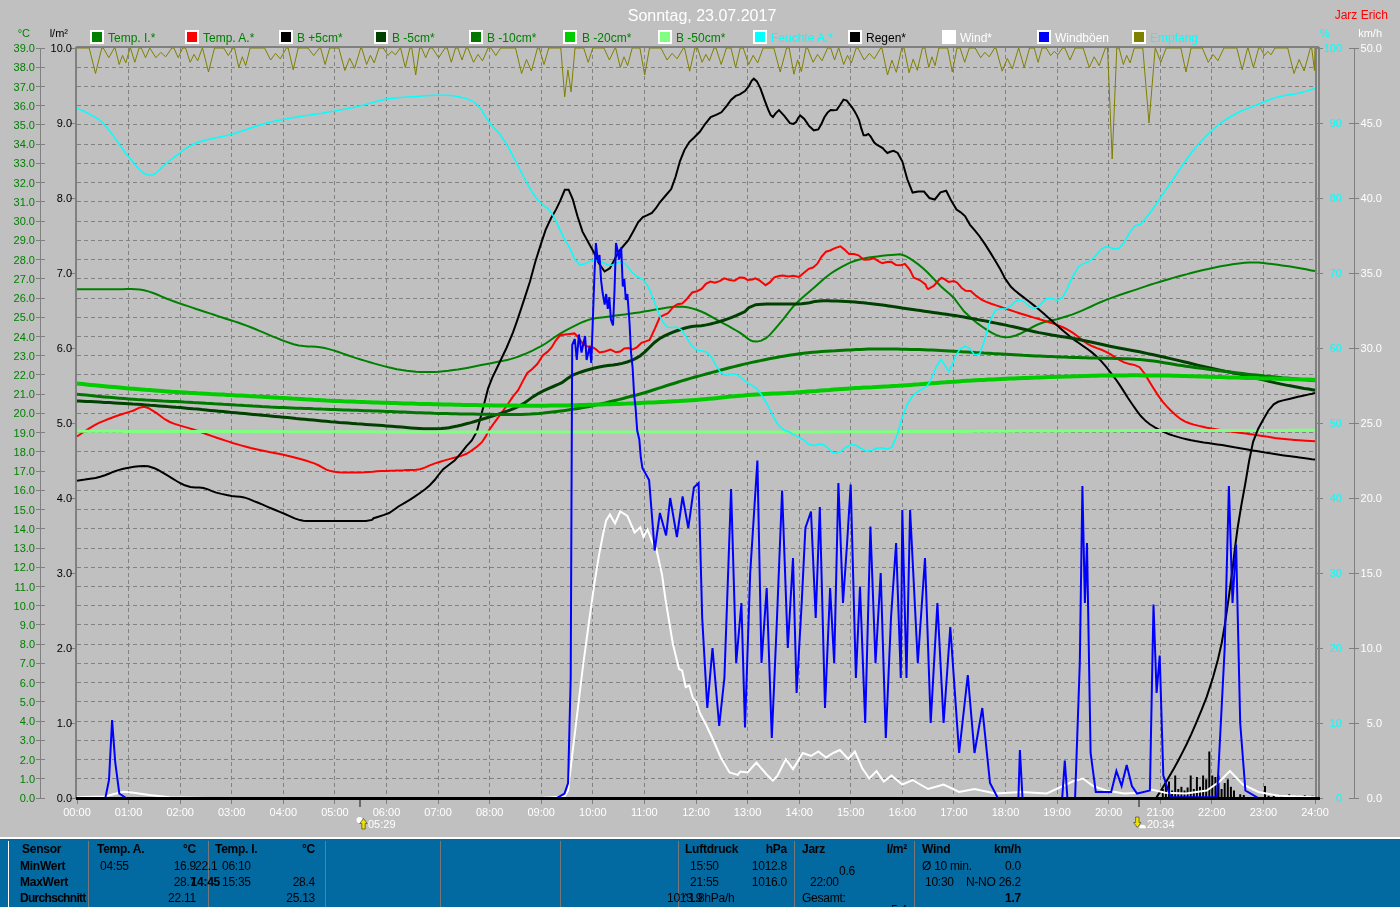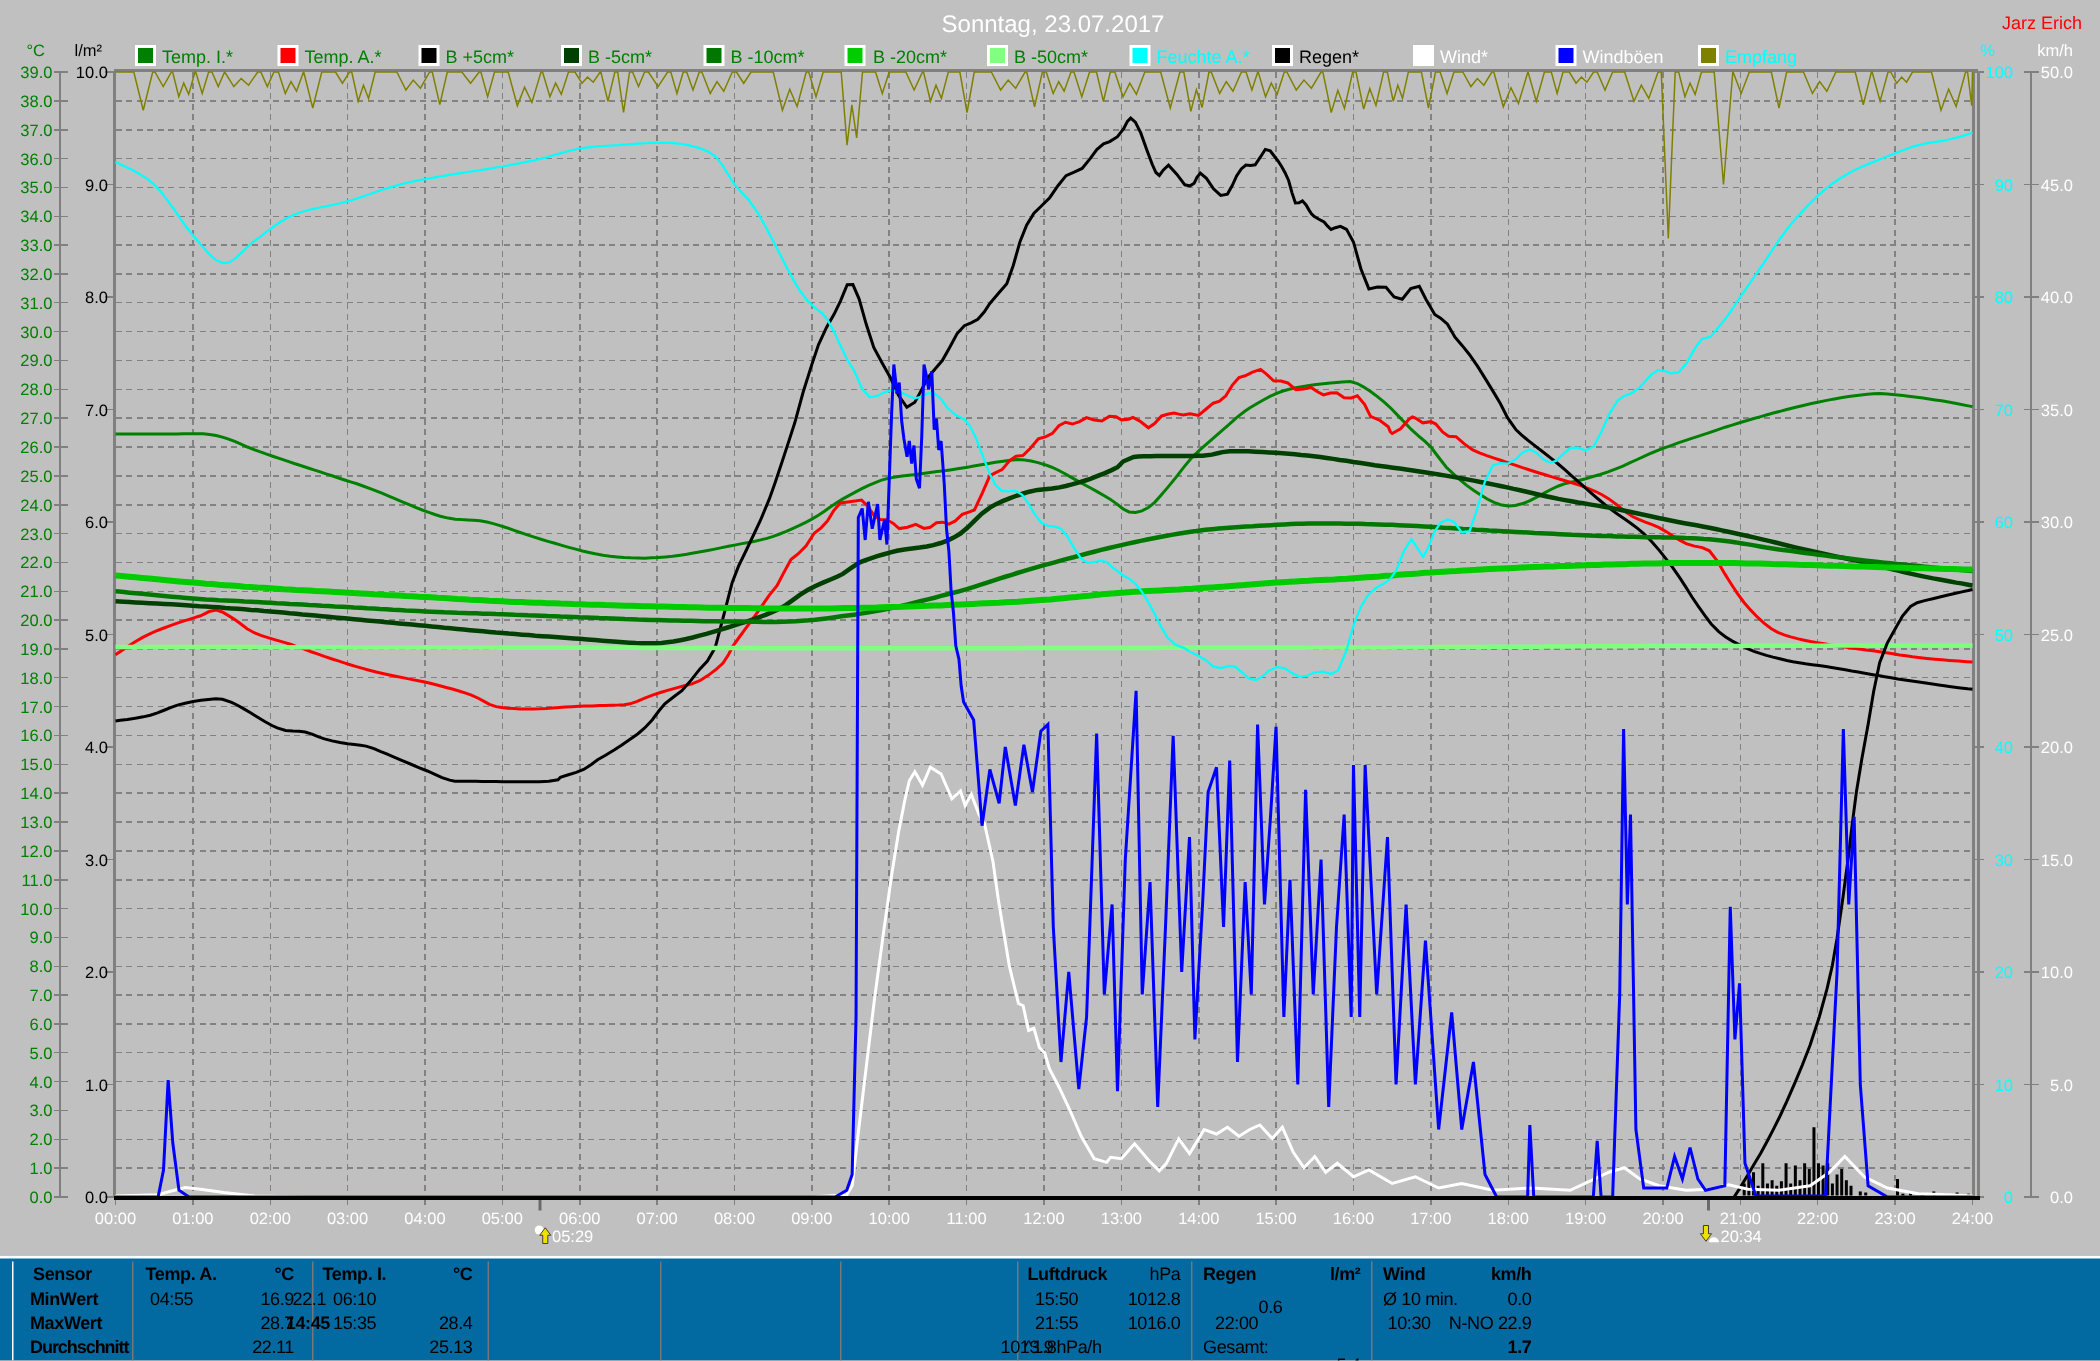--- a/index.html
+++ b/index.html
@@ -382,22 +382,22 @@
     <div style="position:absolute;left:677.5px;top:2px;width:1px;height:66px;background:#777777;"></div>
     <div style="position:absolute;left:794px;top:2px;width:1px;height:66px;background:#777777;"></div>
     <div style="position:absolute;left:914px;top:2px;width:1px;height:66px;background:#777777;"></div>
     <div style="position:absolute;left:8px;top:2px;width:1px;height:66px;background:#ffffff;"></div>
     <div style="position:absolute;left:22px;top:3px;width:120px;text-align:left;font-weight:bold;">Sensor</div>
     <div style="position:absolute;left:97px;top:3px;width:120px;text-align:left;font-weight:bold;">Temp. A.</div>
     <div style="position:absolute;left:76px;top:3px;width:120px;text-align:right;font-weight:bold;">°C</div>
     <div style="position:absolute;left:215px;top:3px;width:120px;text-align:left;font-weight:bold;">Temp. I.</div>
     <div style="position:absolute;left:195px;top:3px;width:120px;text-align:right;font-weight:bold;">°C</div>
     <div style="position:absolute;left:685px;top:3px;width:120px;text-align:left;font-weight:bold;">Luftdruck</div>
-    <div style="position:absolute;left:667px;top:3px;width:120px;text-align:right;font-weight:normal;">hPa</div>
-    <div style="position:absolute;left:802px;top:3px;width:120px;text-align:left;font-weight:bold;">Regen</div>
+    <div style="position:absolute;left:667px;top:3px;width:120px;text-align:right;font-weight:bold;">hPa</div>
+    <div style="position:absolute;left:802px;top:3px;width:120px;text-align:left;font-weight:bold;">Jarz</div>
     <div style="position:absolute;left:787px;top:3px;width:120px;text-align:right;font-weight:bold;">l/m²</div>
     <div style="position:absolute;left:922px;top:3px;width:120px;text-align:left;font-weight:bold;">Wind</div>
     <div style="position:absolute;left:901px;top:3px;width:120px;text-align:right;font-weight:bold;">km/h</div>
     <div style="position:absolute;left:20px;top:20px;font-weight:bold;">MinWert</div>
     <div style="position:absolute;left:20px;top:36px;font-weight:bold;">MaxWert</div>
     <div style="position:absolute;left:20px;top:52px;font-weight:bold;letter-spacing:-0.7px;">Durchschnitt</div>
     <div style="position:absolute;left:100px;top:20px;width:120px;text-align:left;font-weight:normal;">04:55</div>
     <div style="position:absolute;left:76px;top:20px;width:120px;text-align:right;font-weight:normal;">16.9</div>
     <div style="position:absolute;left:222px;top:20px;width:120px;text-align:left;font-weight:normal;">06:10</div>
     <div style="position:absolute;left:195px;top:20px;width:120px;text-align:left;font-weight:normal;">22.1</div>
@@ -407,20 +407,20 @@
     <div style="position:absolute;left:901px;top:20px;width:120px;text-align:right;font-weight:normal;">0.0</div>
     <div style="position:absolute;left:100px;top:36px;width:120px;text-align:right;font-weight:bold;">14:45</div>
     <div style="position:absolute;left:76px;top:36px;width:120px;text-align:right;font-weight:normal;">28.7</div>
     <div style="position:absolute;left:222px;top:36px;width:120px;text-align:left;font-weight:normal;">15:35</div>
     <div style="position:absolute;left:195px;top:36px;width:120px;text-align:right;font-weight:normal;">28.4</div>
     <div style="position:absolute;left:690px;top:36px;width:120px;text-align:left;font-weight:normal;">21:55</div>
     <div style="position:absolute;left:667px;top:36px;width:120px;text-align:right;font-weight:normal;">1016.0</div>
     <div style="position:absolute;left:810px;top:36px;width:120px;text-align:left;font-weight:normal;">22:00</div>
     <div style="position:absolute;left:787px;top:25px;width:120px;text-align:center;font-weight:normal;">0.6</div>
     <div style="position:absolute;left:925px;top:36px;width:120px;text-align:left;font-weight:normal;">10:30</div>
-    <div style="position:absolute;left:901px;top:36px;width:120px;text-align:right;font-weight:normal;">N-NO 22.9</div>
+    <div style="position:absolute;left:901px;top:36px;width:120px;text-align:right;font-weight:normal;">N-NO 26.2</div>
     <div style="position:absolute;left:76px;top:52px;width:120px;text-align:right;font-weight:normal;">22.11</div>
     <div style="position:absolute;left:195px;top:52px;width:120px;text-align:right;font-weight:normal;">25.13</div>
     <div style="position:absolute;left:683px;top:52px;width:120px;text-align:left;font-weight:normal;">^1.8hPa/h</div>
     <div style="position:absolute;left:667px;top:52px;width:120px;text-align:left;font-weight:normal;">1013.9</div>
     <div style="position:absolute;left:802px;top:52px;width:120px;text-align:left;font-weight:normal;">Gesamt:</div>
     <div style="position:absolute;left:787px;top:64px;width:120px;text-align:right;font-weight:normal;">5.4</div>
     <div style="position:absolute;left:901px;top:52px;width:120px;text-align:right;font-weight:bold;">1.7</div>
   </div>
 </body></html>

